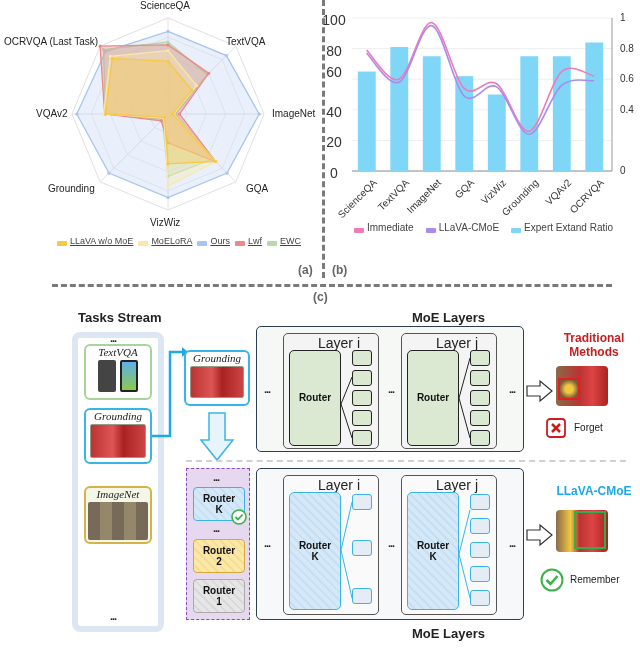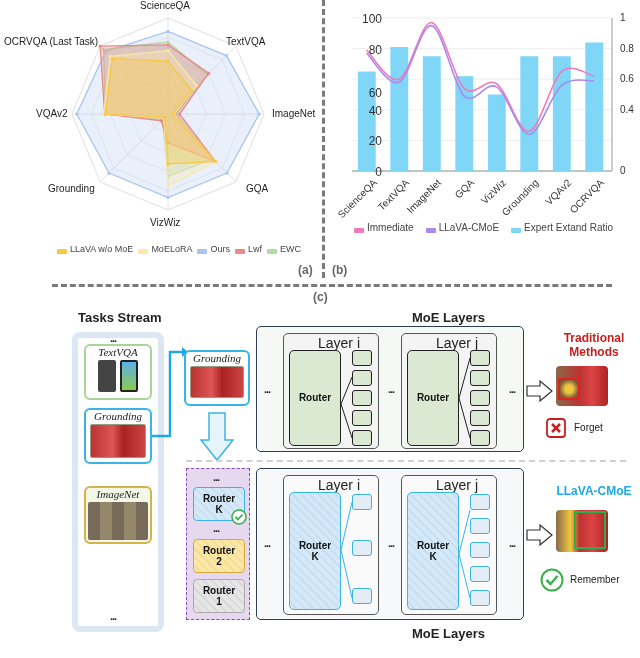--- a/index.html
+++ b/index.html
@@ -5,21 +5,21 @@
   * { box-sizing: border-box; margin: 0; padding: 0; }
   html, body { width: 640px; height: 658px; background: #ffffff; overflow: hidden; }
   body { position: relative; font-family: "Liberation Sans", "DejaVu Sans", sans-serif; color: #222; }
   .abs { position: absolute; }
   .dash-h { position: absolute; height: 0; border-top: 3px dashed #7a7a7a; }
   .dash-v { position: absolute; width: 0; border-left: 3px dashed #7a7a7a; }
   .panel-label { position: absolute; font-size: 12px; font-weight: bold; color: #666; }
   .radar-label { position: absolute; font-size: 10px; color: #222; white-space: nowrap; }
   .legend-row { position: absolute; display: flex; align-items: flex-end; font-size: 9px; color: #444; white-space: nowrap; }
   .legend-row .sw { display: inline-block; width: 10px; height: 5px; margin: 0 3px 0 5px; border-radius: 1px; }
-  .ylab { position: absolute; font-size: 12px; color: #333; text-align: right; width: 24px; margin-left: 36px; }
+  .ylab { position: absolute; font-size: 14px; color: #333; text-align: center; width: 24px; }
   .y2lab { position: absolute; font-size: 10px; color: #333; }
   .xlab { position: absolute; font-size: 10px; color: #333; transform: rotate(-45deg); transform-origin: right top; white-space: nowrap; text-align: right; }
   .section-title { position: absolute; font-weight: bold; font-size: 13px; color: #222; }
   .task-card { position: absolute; border-radius: 6px; border: 2px solid; background: #fff; text-align: center; }
   .task-card .tt { font-family: "Liberation Serif", "DejaVu Serif", serif; font-style: italic; font-size: 11px; color: #222; }
   .thumb { margin: 2px auto 0; border-radius: 2px; }
   .moe-box { position: absolute; border: 1.5px solid #2c3e50; border-radius: 5px; }
   .layer-box { position: absolute; border: 1.5px solid #555; border-radius: 5px; }
   .layer-title { position: absolute; top: 1px; left: 16px; right: 0; text-align: center; font-size: 14px; color: #222; }
   .router { position: absolute; border-radius: 5px; border: 1.5px solid #222; display: flex; align-items: center; justify-content: center; text-align: center; font-size: 10px; font-weight: bold; color: #111; line-height: 1.15; }
@@ -100,21 +100,21 @@
   <div id="radar-labels">
       <div class="radar-label" style="left: 140px; top: 0px;">ScienceQA</div>
       <div class="radar-label" style="left: 226px; top: 36px;">TextVQA</div>
       <div class="radar-label" style="left: 272px; top: 108px;">ImageNet</div>
       <div class="radar-label" style="left: 246px; top: 183px;">GQA</div>
       <div class="radar-label" style="left: 150px; top: 217px;">VizWiz</div>
       <div class="radar-label" style="left: 48px; top: 183px;">Grounding</div>
       <div class="radar-label" style="left: 36px; top: 108px;">VQAv2</div>
       <div class="radar-label" style="left: 4px; top: 36px;">OCRVQA (Last Task)</div>
     </div>
-  <div id="radar-legend" class="legend-row" style="left:52px; top:244px;">
+  <div id="radar-legend" class="legend-row" style="left:52px; top:236px;text-decoration:underline;">
       <span class="sw" style="background: rgb(247, 200, 68);"></span>
       <span>LLaVA w/o MoE</span>
       <span class="sw" style="background: rgb(251, 231, 168);"></span>
       <span>MoELoRA</span>
       <span class="sw" style="background: rgb(169, 196, 238);"></span>
       <span>Ours</span>
       <span class="sw" style="background: rgb(232, 138, 138);"></span>
       <span>Lwf</span>
       <span class="sw" style="background: rgb(183, 216, 168);"></span>
       <span>EWC</span>
@@ -138,21 +138,21 @@
       <rect x="200.35" y="56.25" width="17.875" height="114.75" fill="#7fd6f7"></rect>
       <rect x="232.85" y="56.25" width="17.875" height="114.75" fill="#7fd6f7"></rect>
       <rect x="265.35" y="42.48000000000002" width="17.875" height="128.51999999999998" fill="#7fd6f7"></rect>
       <path d="M46.625,50.129999999999995 C52.041666666666664,54.974999999999994 68.29166666666667,83.79 79.125,79.2 C89.95833333333333,74.61 100.79166666666667,21.060000000000006 111.625,22.590000000000003 C122.45833333333333,24.12 133.29166666666666,78.17999999999999 144.125,88.38 C154.95833333333334,98.58 165.79166666666666,76.65 176.625,83.79 C187.45833333333334,90.93 198.29166666666666,133.26 209.125,131.22 C219.95833333333334,129.18 230.79166666666666,80.72999999999999 241.625,71.55 C252.45833333333334,62.37 268.7083333333333,75.375 274.125,76.14" fill="none" stroke="#f07ab8" stroke-width="1.6"></path>
       <path d="M46.625,53.19 C52.041666666666664,58.035 68.29166666666667,86.85000000000001 79.125,82.26 C89.95833333333333,77.67 100.79166666666667,23.355000000000008 111.625,25.650000000000006 C122.45833333333333,27.945000000000004 133.29166666666666,85.83 144.125,96.03 C154.95833333333334,106.23 165.79166666666666,80.475 176.625,86.85 C187.45833333333334,93.225 198.29166666666666,134.535 209.125,134.28 C219.95833333333334,134.025 230.79166666666666,94.24499999999999 241.625,85.32 C252.45833333333334,76.395 268.7083333333333,81.495 274.125,80.73" fill="none" stroke="#a98bf0" stroke-width="1.6"></path>
     </svg>
   <div id="bar-axis-labels">
       <div class="ylab" style="left: 2px; top: 165px;">0</div>
       <div class="ylab" style="left: 2px; top: 134.4px;">20</div>
       <div class="ylab" style="left: 2px; top: 103.8px;">40</div>
-      <div class="ylab" style="left: 2px; top: 86px;">60</div>
+      <div class="ylab" style="left: 2px; top: 64px;">60</div>
       <div class="ylab" style="left: 2px; top: 42.6px;">80</div>
       <div class="ylab" style="left: 2px; top: 12px;">100</div>
       <div class="y2lab" style="left: 300px; top: 165px;">0</div>
       <div class="y2lab" style="left: 300px; top: 134.4px; padding-left: 42px;">0.2</div>
       <div class="y2lab" style="left: 300px; top: 103.8px;">0.4</div>
       <div class="y2lab" style="left: 300px; top: 73.2px;">0.6</div>
       <div class="y2lab" style="left: 300px; top: 42.6px;">0.8</div>
       <div class="y2lab" style="left: 300px; top: 12px;">1</div>
       <div class="xlab" style="right: 269.375px; top: 177px;">ScienceQA</div>
       <div class="xlab" style="right: 236.875px; top: 177px;">TextVQA</div>

